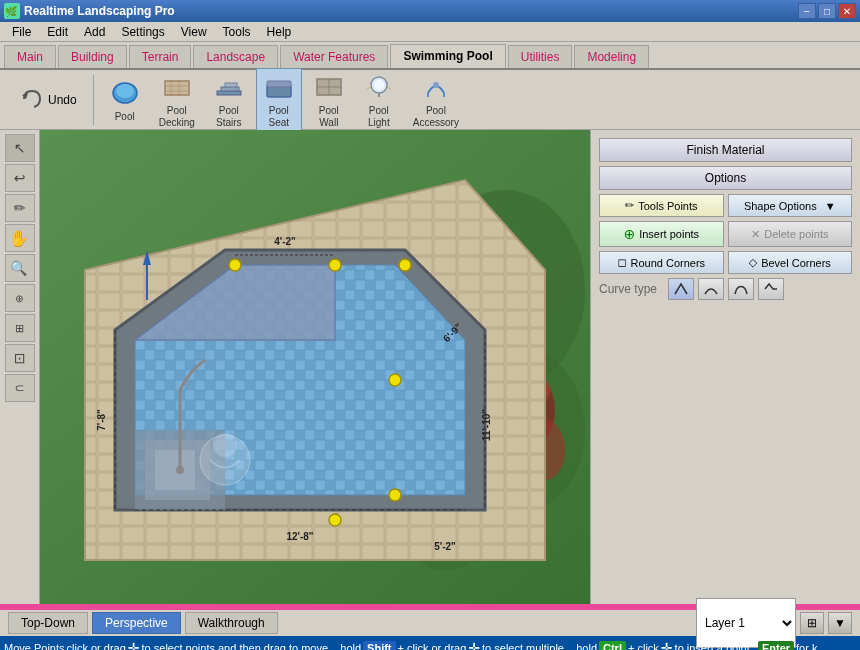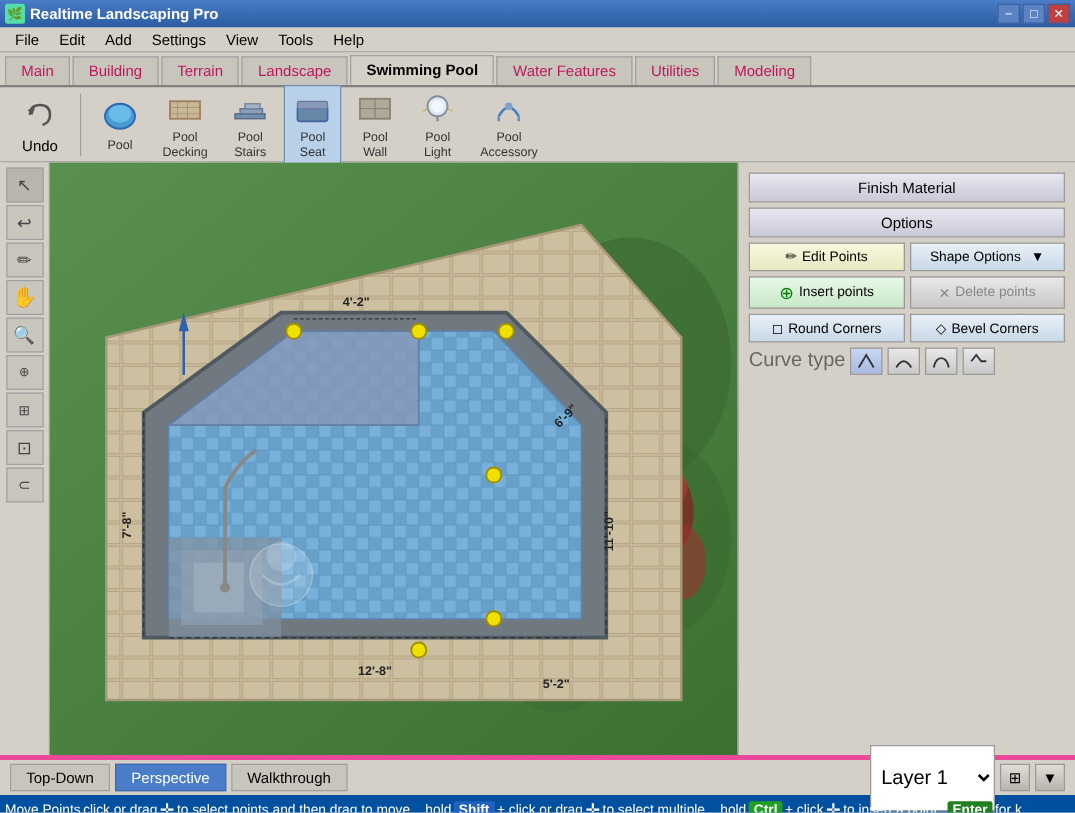--- a/index.html
+++ b/index.html
@@ -58,44 +58,44 @@
     .depth-val { font-size: 12px; color: #333; min-width: 25px; text-align: right; }
 
     .panel-row-btns { display: flex; gap: 4px; margin-bottom: 4px; }
     .panel-half-btn { flex: 1; padding: 4px 6px; border: 1px solid #999; cursor: pointer; text-align: center; font-size: 11px; display: flex; align-items: center; justify-content: center; gap: 4px; }
     .panel-half-btn.green-btn { background: linear-gradient(to bottom, #e8f8e8, #c8e8c8); }
     .panel-half-btn.gray-btn { background: linear-gradient(to bottom, #e8e8e8, #c8c8c8); color: #888; }
     .panel-half-btn.blue-btn { background: linear-gradient(to bottom, #e8f0f8, #c8d8e8); }
     .panel-half-btn.yellow-btn { background: linear-gradient(to bottom, #f8f8e0, #e8e8c0); }
 
     .curve-row { display: flex; align-items: center; gap: 4px; margin-top: 4px; }
-    .curve-label { font-size: 16px; color: #666; min-width: 65px; }
+    .curve-label { font-size: 12px; color: #666; min-width: 65px; }
     .curve-btns { display: flex; gap: 4px; }
     .curve-btn { width: 26px; height: 22px; background: linear-gradient(to bottom, #e8e8e8, #c8c8c8); border: 1px solid #999; cursor: pointer; display: flex; align-items: center; justify-content: center; }
     .curve-btn.active { background: linear-gradient(to bottom, #c8d8f0, #a8b8e0); }
 
     
-    #bottombar { height: 32px; background: #d4d0c8; border-top: 4px solid #ec4899; display: flex; align-items: center; padding: 2px 8px; gap: 4px; }
+    #bottombar { height: 32px; background: #d4d0c8; border-top: 6px solid #ec4899; display: flex; align-items: center; padding: 2px 8px; gap: 4px; }
     .bottom-tab { padding: 3px 12px; font-size: 12px; cursor: pointer; background: #c8c5bd; border: 1px solid #a0a0a0; }
     .bottom-tab.active { background: #4a7cc7; color: white; border-color: #3a6ab0; }
-    #layer-select { margin-left: auto; padding: 16px 4px; font-size: 16px; background: white; border: 1px solid #999; width: 100px; }
+    #layer-select { margin-left: auto; padding: 16px 4px; font-size: 12px; background: white; border: 1px solid #999; width: 100px; }
     .bottom-icon-btn { width: 24px; height: 22px; background: linear-gradient(to bottom, #e0ddd8, #b8b5ad); border: 1px solid #999; cursor: pointer; display: flex; align-items: center; justify-content: center; font-size: 12px; }
 
     
     #statusbar { height: 24px; background: #0050a0; display: flex; align-items: center; padding: 0 4px; gap: 2px; font-size: 11px; color: white; overflow: hidden; }
     .status-text { color: white; white-space: nowrap; }
     .status-key { background: #6080b0; padding: 1px 4px; border-radius: 2px; font-weight: bold; color: white; }
     .status-key.blue { background: #2060c0; }
     .status-key.green { background: #20a020; }
     .status-key.enter { background: #208020; }
 
     
     .meas-label { font-size: 10px; fill: #222; font-family: Arial; font-weight: bold; }
     
-    .undo-btn { display: flex; flex-direction: column; align-items: center; cursor: pointer; padding: 2px 8px; min-width: 40px; }
+    .undo-btn { display: flex; flex-direction: row; align-items: center; cursor: pointer; padding: 2px 8px; min-width: 40px; }
   </style>
 </head>
 <body>
 
 <div id="titlebar">
   <div id="titlebar-left">
     <div id="titlebar-icon">🌿</div>
     <span>Realtime Landscaping Pro</span>
   </div>
   <div id="titlebar-controls">
@@ -113,22 +113,22 @@
   <span class="menu-item">View</span>
   <span class="menu-item">Tools</span>
   <span class="menu-item">Help</span>
 </div>
 
 <div id="tabbar">
   <div class="tab">Main</div>
   <div class="tab">Building</div>
   <div class="tab">Terrain</div>
   <div class="tab">Landscape</div>
+  <div class="tab">Water Features</div>
   <div class="tab active">Swimming Pool</div>
-  <div class="tab">Water Features</div>
   <div class="tab">Utilities</div>
   <div class="tab">Modeling</div>
 </div>
 
 <div id="toolbar">
   <div class="undo-btn">
     <div class="toolbar-icon">
       <svg width="28" height="28" viewBox="0 0 28 28">
           <path d="M6 14 Q6 6 14 6 Q22 6 22 14 Q22 20 16 22" stroke="#555" stroke-width="2" fill="none"></path>
           <polygon points="4,10 10,8 8,14" fill="#555"></polygon>
@@ -327,21 +327,21 @@
 
   <div id="rightpanel">
 
     <button class="panel-btn">Finish Material</button>
     <button class="panel-btn">Options</button>
 
 
     <div class="panel-row-btns">
       <button class="panel-half-btn yellow-btn">
         <span>✏</span>
-        <span>Edit Points</span>
+        <span>Tools Points</span>
       </button>
       <button class="panel-half-btn blue-btn" style="position:relative;">
         <span>Shape Options</span>
         <span style="margin-left:4px;">▼</span>
       </button>
     </div>
 
     <div class="panel-row-btns">
       <button class="panel-half-btn green-btn">
         <span style="color:#008000; font-size:14px;">⊕</span>

